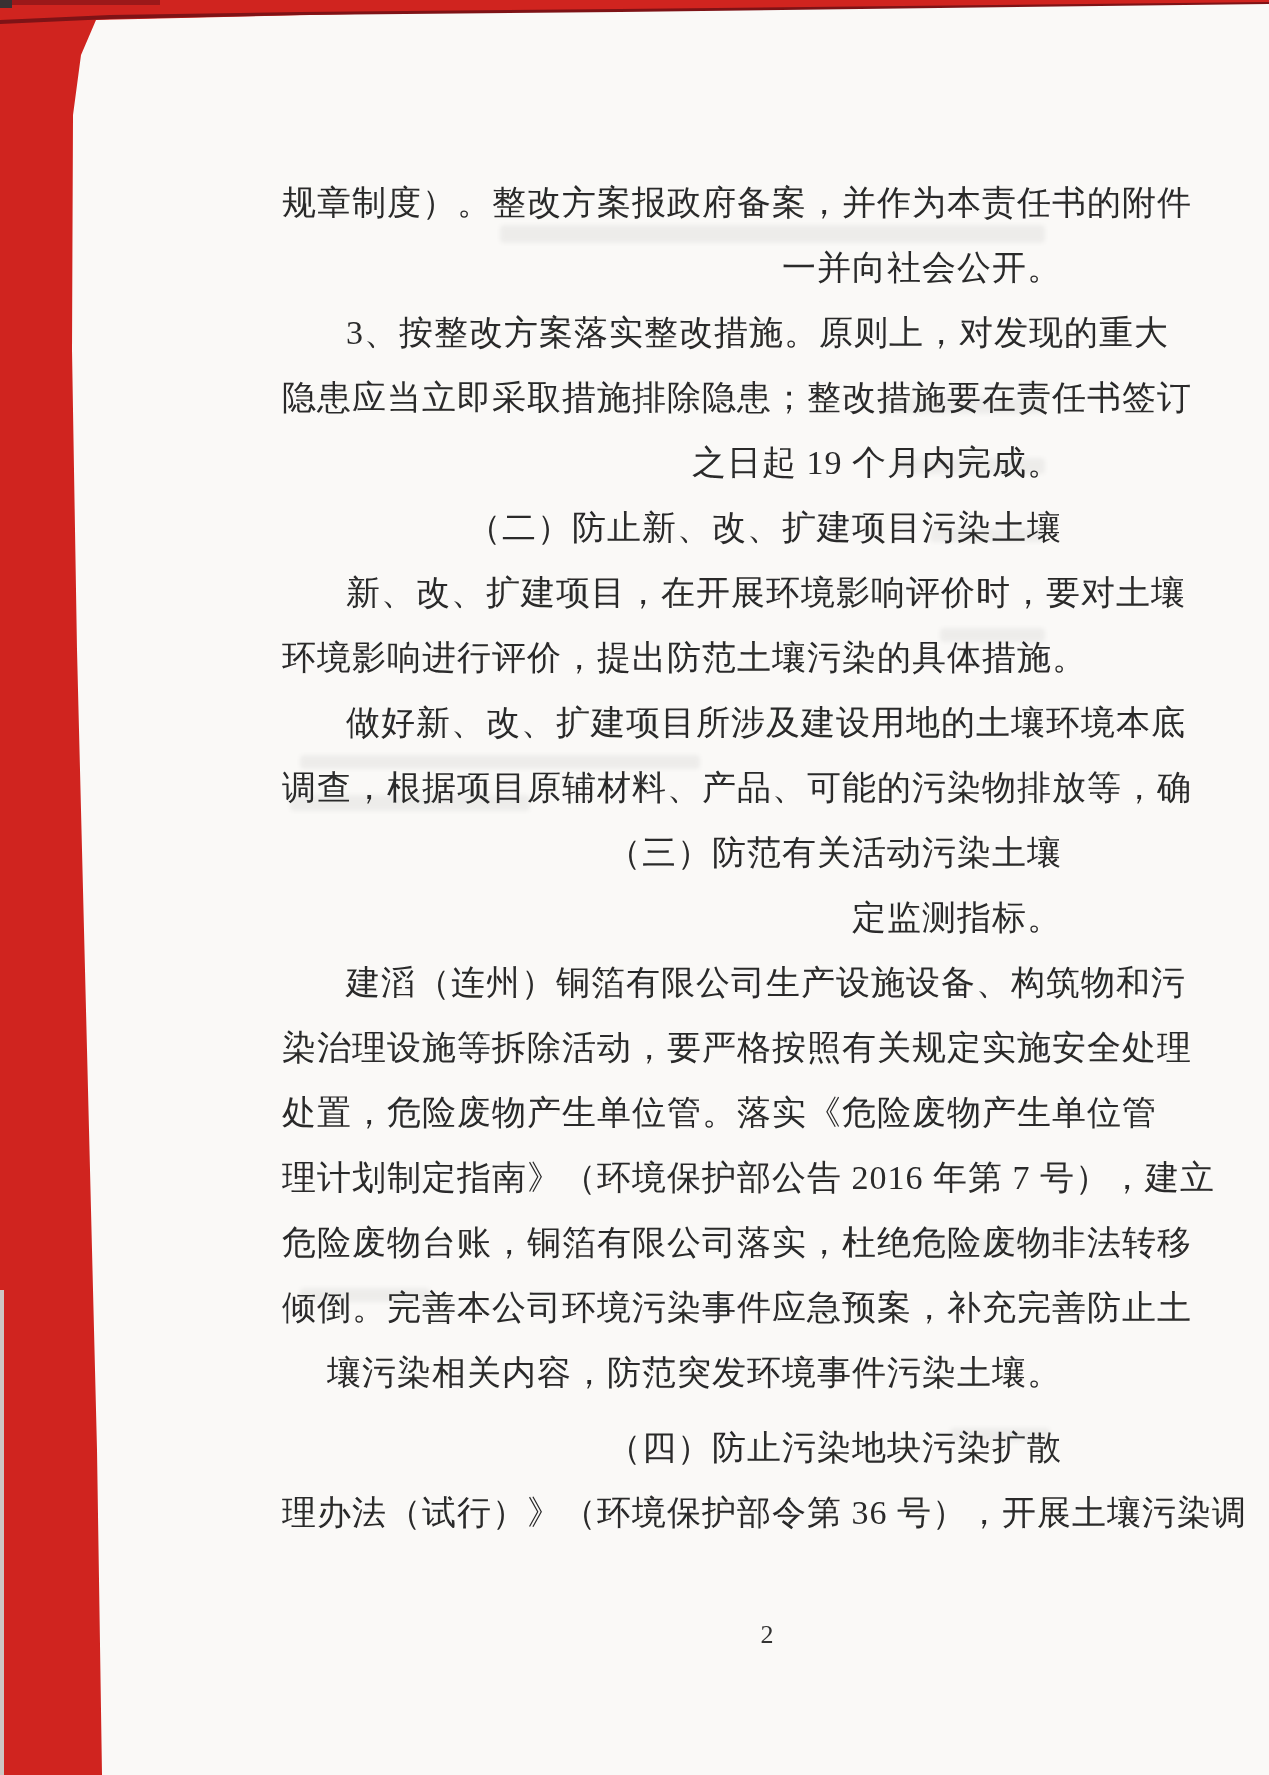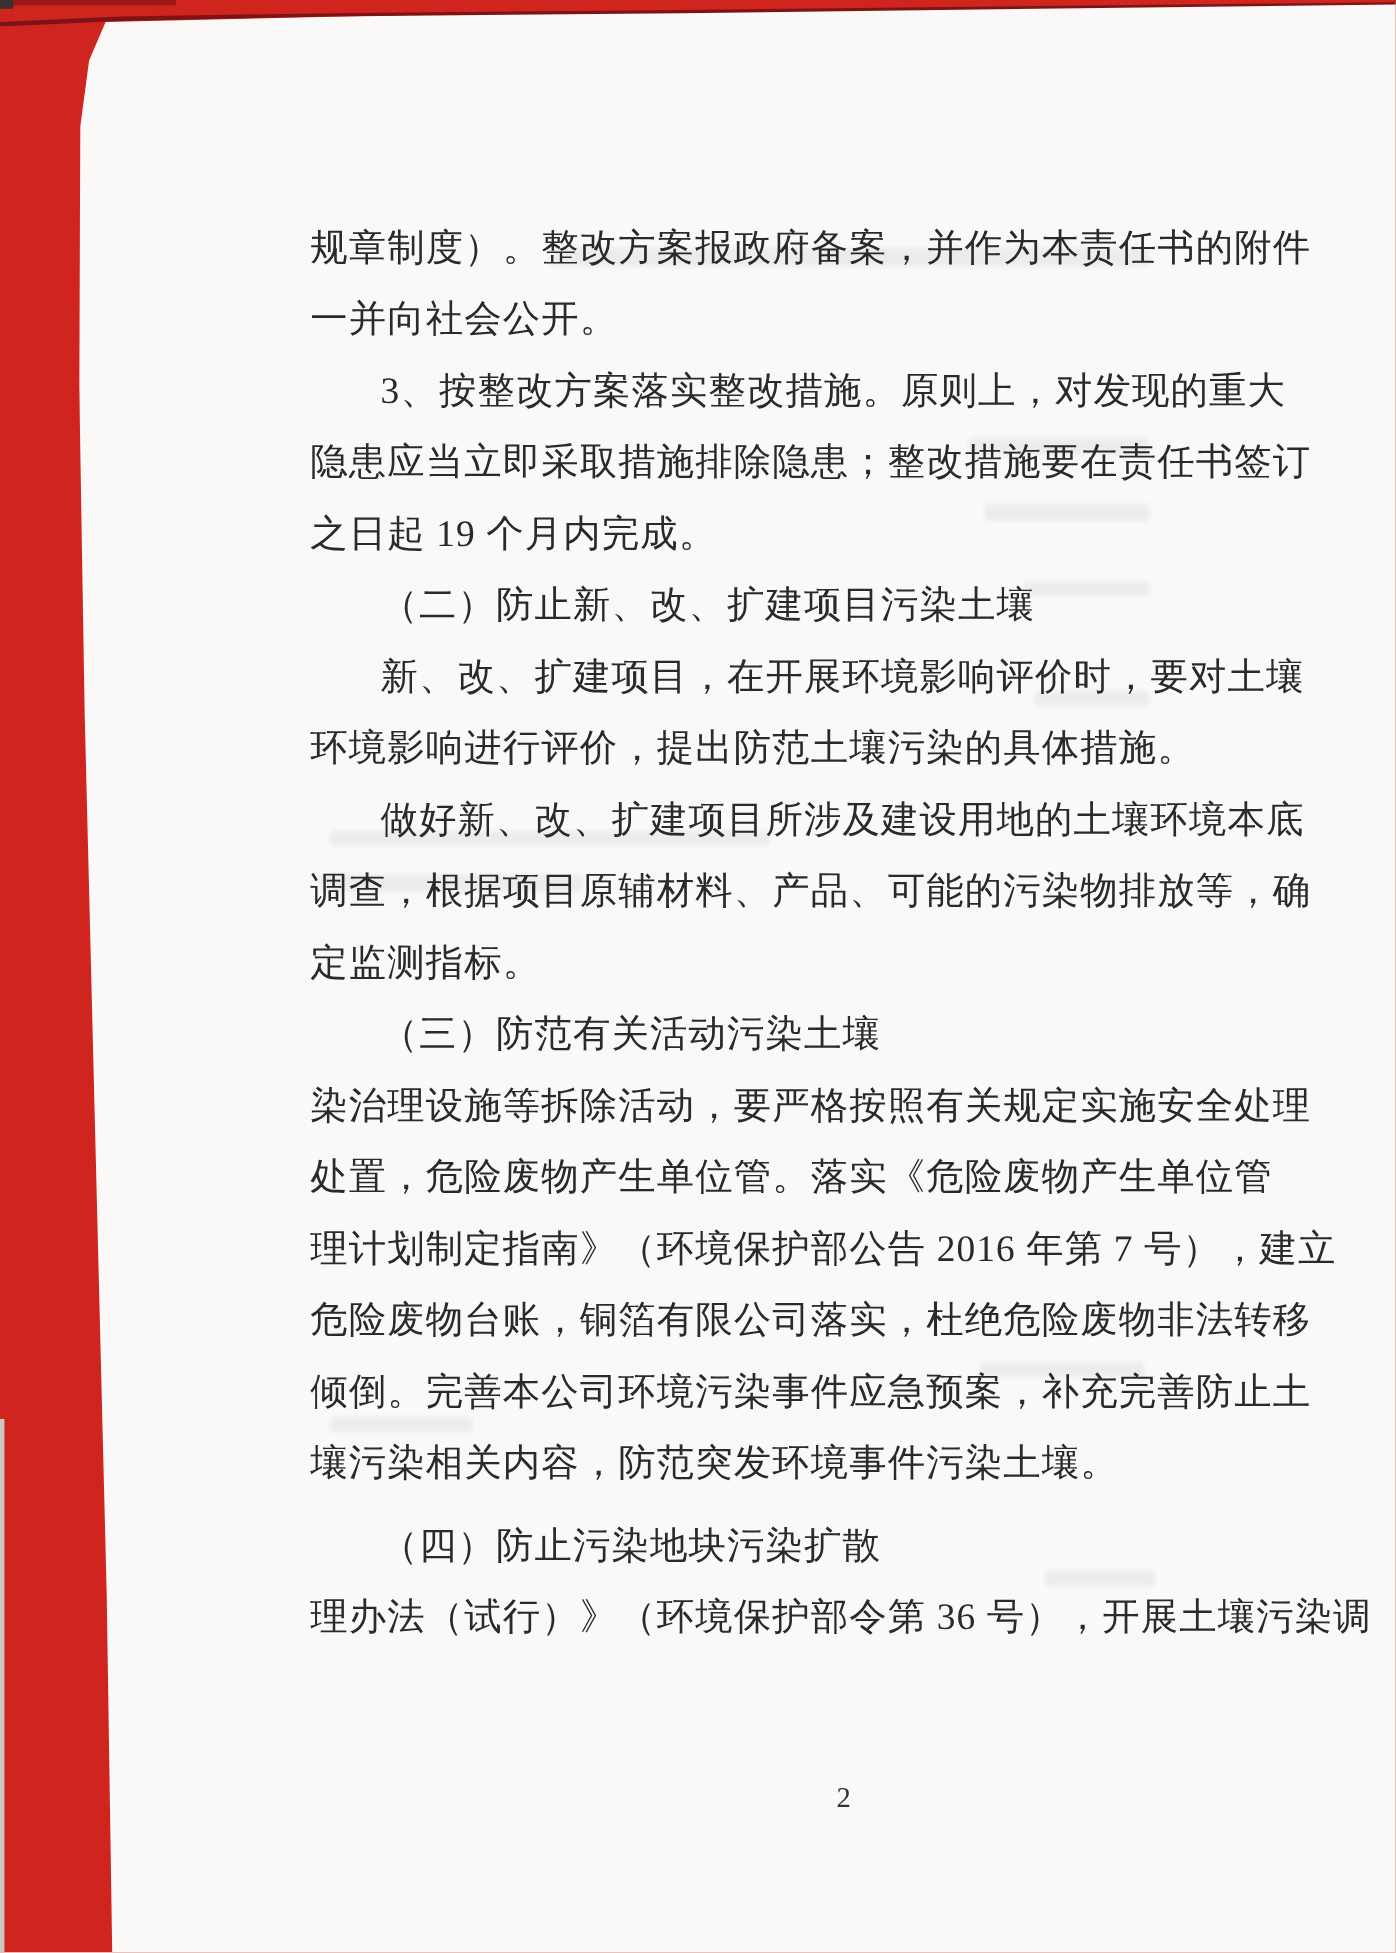--- a/index.html
+++ b/index.html
@@ -41,21 +41,21 @@
   .corner-darkred{
     position:absolute;left:10px;top:0;width:150px;height:5px;
     background:#8e1518;opacity:.8;
   }
   .scan-strip{
     position:absolute;left:0;top:1290px;width:4px;height:485px;
     background:#cdc6c2;
   }
   
   .text-block{
-    position:absolute;left:282px;top:193px;width:780px;
+    position:absolute;left:282px;top:170px;width:780px;text-align:right;
   }
   .line{
     height:65px;line-height:65px;font-size:34px;letter-spacing:1px;
     color:var(--ink,#2a2a2a);white-space:nowrap;
   }
   .line.indent{text-indent:64px;}
   .line.space-before{margin-top:10px;}
   .page-number{
     position:absolute;left:282px;top:1620px;width:970px;
     text-align:center;font-size:26px;color:#333;
@@ -105,24 +105,25 @@
       <div class="line indent">（二）防止新、改、扩建项目污染土壤</div>
 
       <div class="line indent">新、改、扩建项目，在开展环境影响评价时，要对土壤</div>
 
       <div class="line">环境影响进行评价，提出防范土壤污染的具体措施。</div>
 
       <div class="line indent">做好新、改、扩建项目所涉及建设用地的土壤环境本底</div>
 
       <div class="line">调查，根据项目原辅材料、产品、可能的污染物排放等，确</div>
 
+      <div class="line indent">（三）防范有关活动污染土壤</div>
+
       <div class="line">定监测指标。</div>
 
-      <div class="line indent">（三）防范有关活动污染土壤</div>
-
+      <div class="line indent">建滔（连州）铜箔有限公司生产设施设备、构筑物和污</div>
 
       <div class="line">染治理设施等拆除活动，要严格按照有关规定实施安全处理</div>
 
       <div class="line">处置，危险废物产生单位管。落实《危险废物产生单位管</div>
 
       <div class="line">理计划制定指南》（环境保护部公告 2016 年第 7 号），建立</div>
 
       <div class="line">危险废物台账，铜箔有限公司落实，杜绝危险废物非法转移</div>
 
       <div class="line">倾倒。完善本公司环境污染事件应急预案，补充完善防止土</div>

